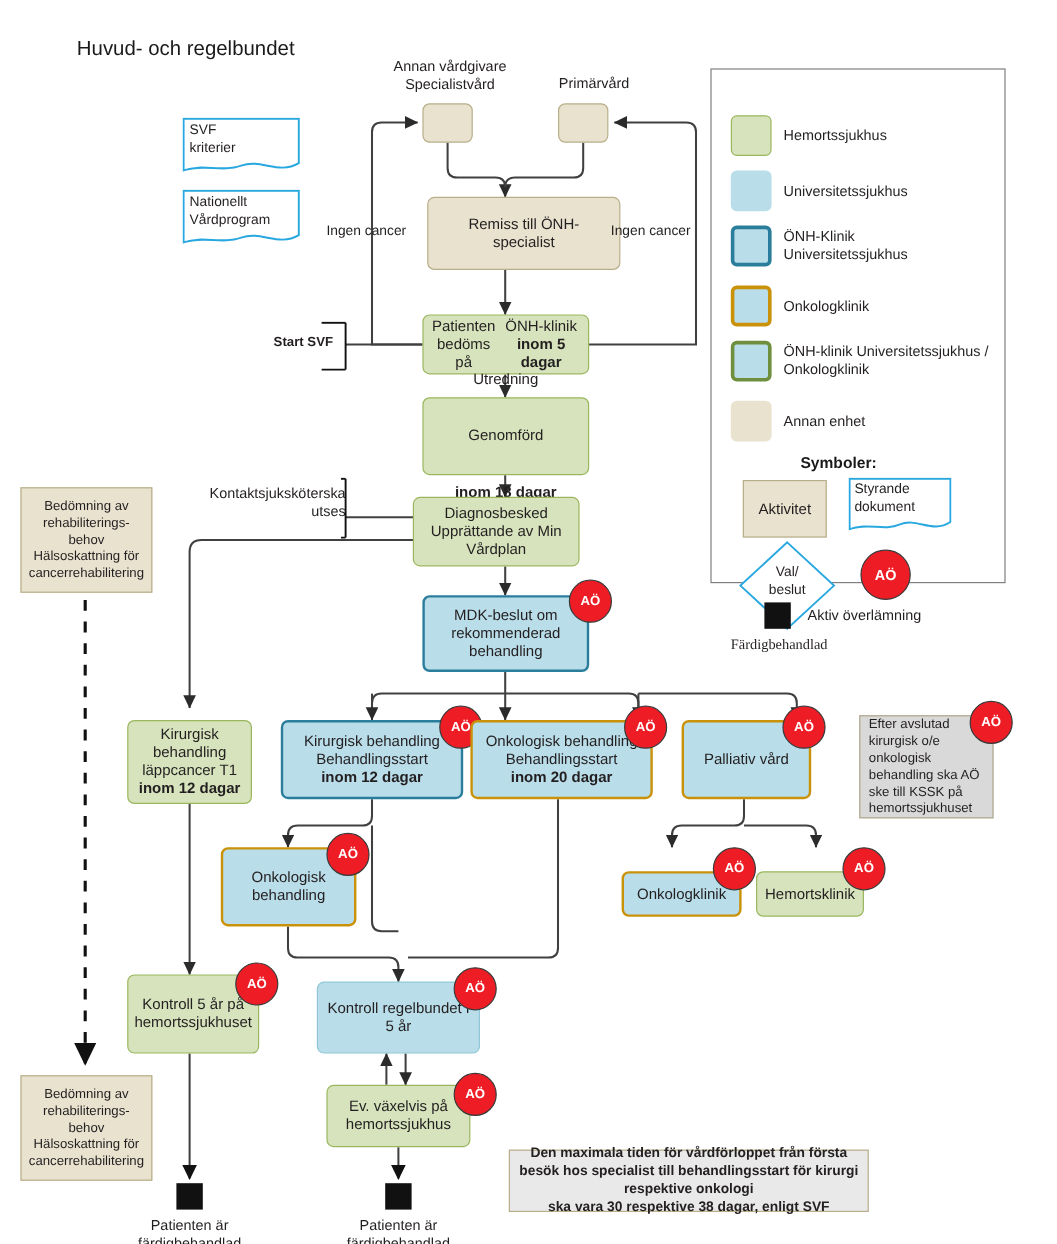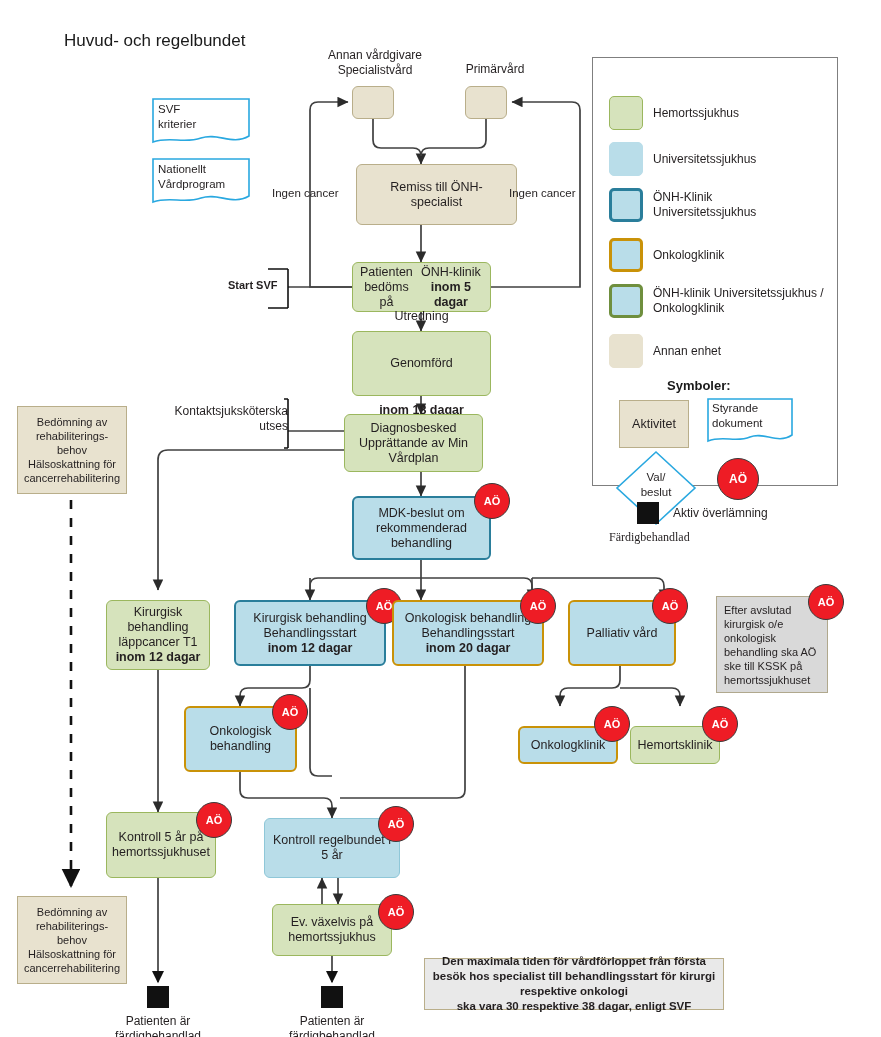--- a/index.html
+++ b/index.html
@@ -179,21 +179,21 @@
   <div class="node blue-gold" style="left:392px;top:600px;width:152px;height:66px;flex-direction:column;">
     <span>Onkologisk behandling</span>
     <span>Behandlingsstart</span>
     <b>inom 20 dagar</b>
   </div>
   <div class="ao" style="left:520px;top:588px;">AÖ</div>
 
   <div class="node blue-gold" style="left:568px;top:600px;width:108px;height:66px;">Palliativ vård</div>
   <div class="ao" style="left:652px;top:588px;">AÖ</div>
 
-  <div class="node grey" style="left:716px;top:596px;width:112px;height:97px;font-size:11px;line-height:14px;
+  <div class="node grey" style="left:716px;top:596px;width:112px;height:86px;font-size:11px;line-height:14px;
        text-align:left;justify-content:flex-start;padding:5px 7px;border-radius:0;">Efter avslutad kirurgisk o/e onkologisk behandling ska AÖ ske till KSSK på hemortssjukhuset</div>
   <div class="ao" style="left:808px;top:584px;">AÖ</div>
 
   <div class="node blue-gold" style="left:184px;top:706px;width:113px;height:66px;white-space:pre-line;">Onkologisk
 behandling</div>
   <div class="ao" style="left:272px;top:694px;">AÖ</div>
 
   <div class="node blue-gold" style="left:518px;top:726px;width:100px;height:38px;">Onkologklinik</div>
   <div class="ao" style="left:594px;top:706px;">AÖ</div>
 

